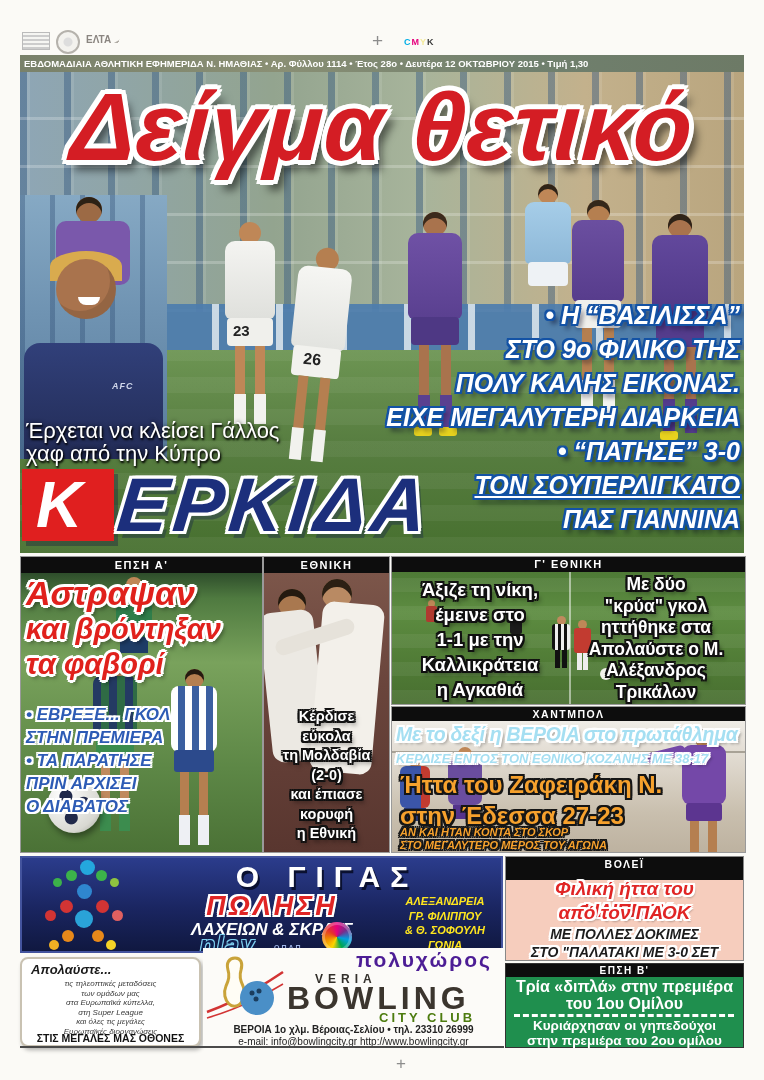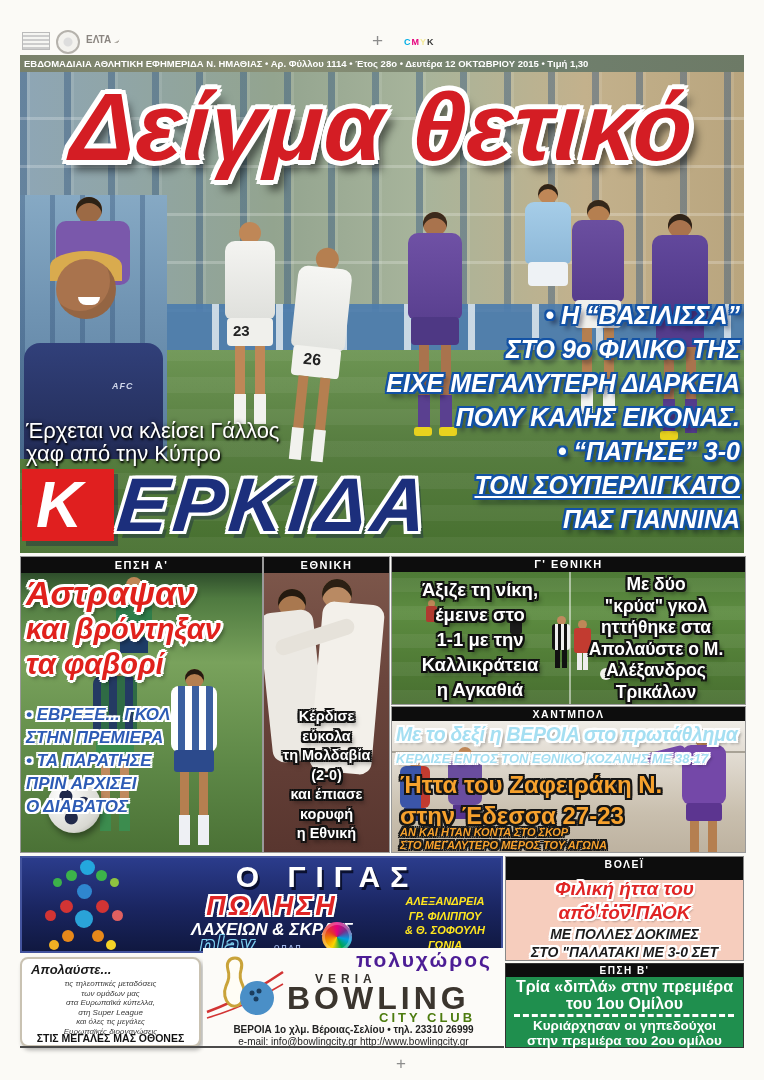--- a/index.html
+++ b/index.html
@@ -131,22 +131,22 @@
     <div class="abs head-red" style="left:0;top:6px;width:724px;text-align:center;font-size:96px;line-height:1.02;letter-spacing:1px;transform:skewX(-3deg);">Δείγμα θετικό</div>
 
     <div class="abs" style="left:6px;top:347px;font-size:22px;font-weight:normal;color:#fff;line-height:23px;text-shadow:1px 2px 2px #000,0 0 4px rgba(0,0,0,.8);">
       <span style="display:block;">Έρχεται να κλείσει Γάλλος</span>
       <span style="display:block;">χαφ από την Κύπρο</span>
     </div>
 
     <div class="abs white-oblue" style="right:4px;top:226px;width:420px;text-align:right;font-size:25px;line-height:34px;">
       <span style="display:block;">• Η “ΒΑΣΙΛΙΣΣΑ”</span>
       <span style="display:block;">ΣΤΟ 9ο ΦΙΛΙΚΟ ΤΗΣ</span>
+      <span style="display:block;">ΠΟΛΥ ΚΑΛΗΣ ΕΙΚΟΝΑΣ.</span>
       <span style="display:block;">ΕΙΧΕ ΜΕΓΑΛΥΤΕΡΗ ΔΙΑΡΚΕΙΑ</span>
-      <span style="display:block;">ΠΟΛΥ ΚΑΛΗΣ ΕΙΚΟΝΑΣ.</span>
       <span style="display:block;">• “ΠΑΤΗΣΕ” 3-0</span>
       <span style="display:block;text-decoration:underline;">ΤΟΝ ΣΟΥΠΕΡΛΙΓΚΑΤΟ</span>
       <span style="display:block;">ΠΑΣ ΓΙΑΝΝΙΝΑ</span>
     </div>
 
     <div class="abs" style="left:0;top:391px;width:505px;height:84px;">
       <div class="abs" style="left:2px;top:6px;width:92px;height:72px;background:#e01f1f;box-shadow:4px 5px 0 rgba(20,20,60,.35);">
         <span style="position:absolute;left:14px;top:1px;font-size:64px;font-weight:900;font-style:italic;color:#fff;line-height:70px;">K</span>
       </div>
       <div class="abs logo-rest" style="left:98px;top:2px;font-size:76px;line-height:80px;letter-spacing:5px;transform:skewX(-6deg);">ΕΡΚΙΔΑ</div>

